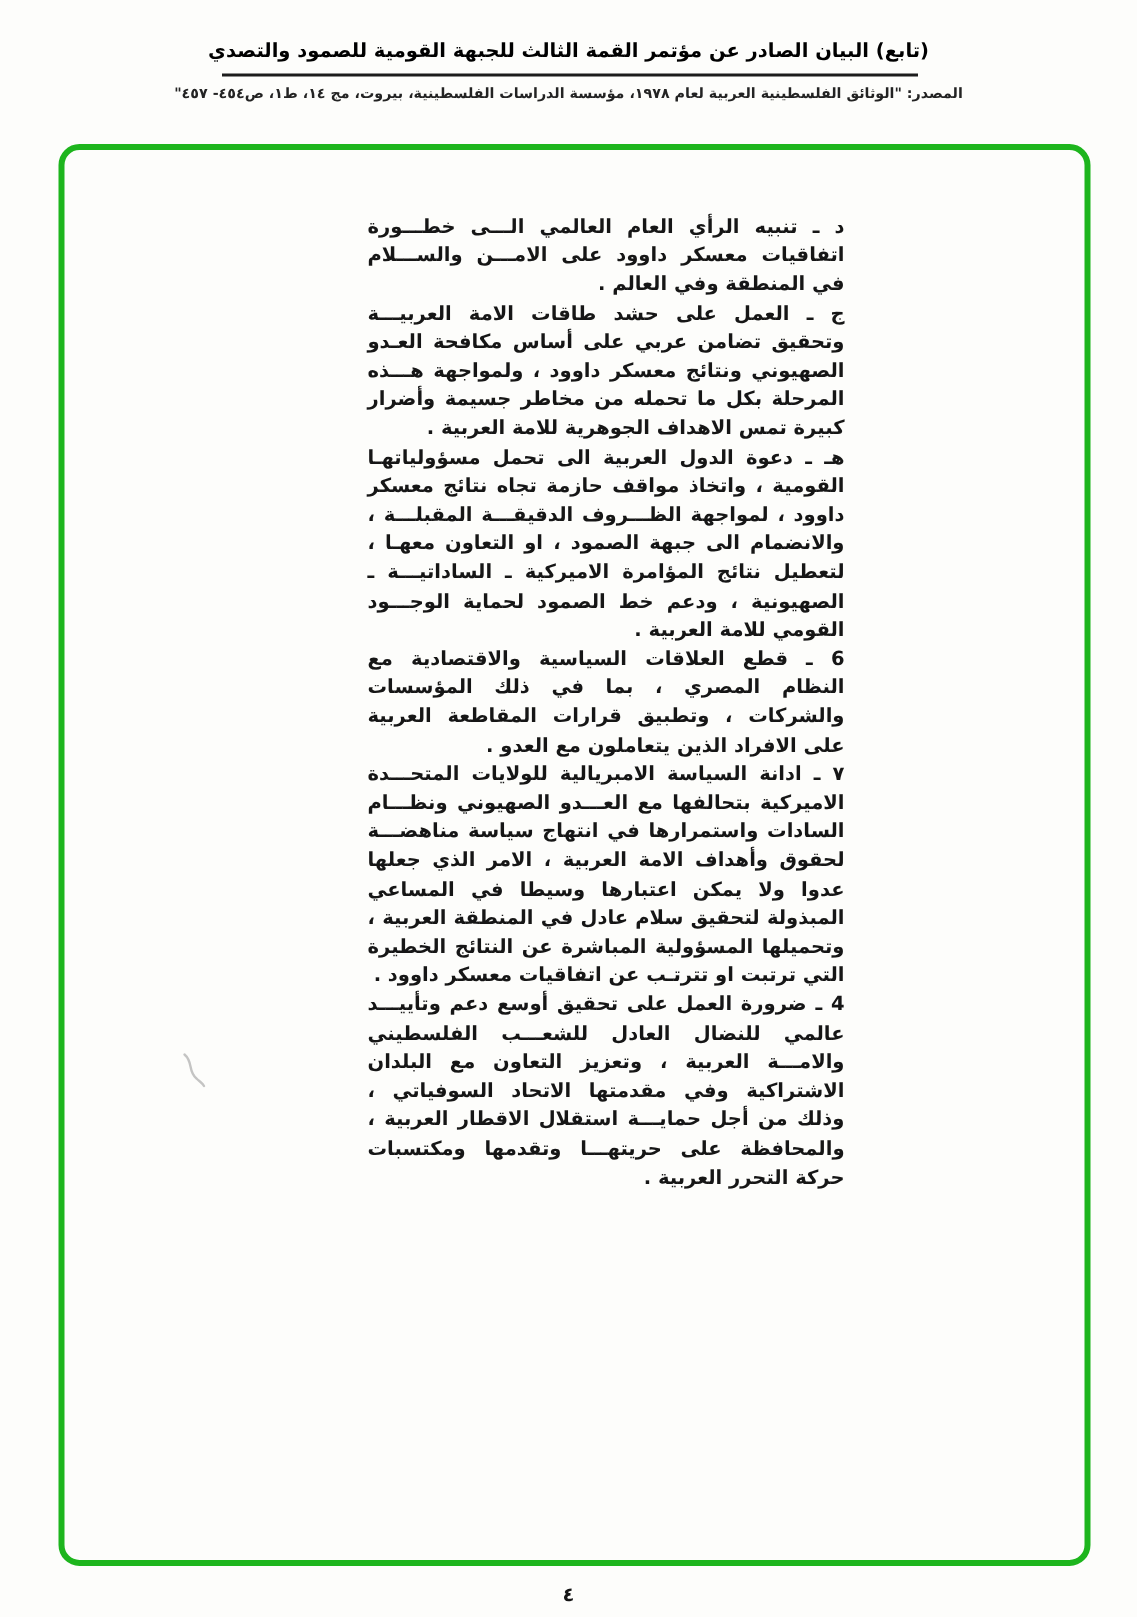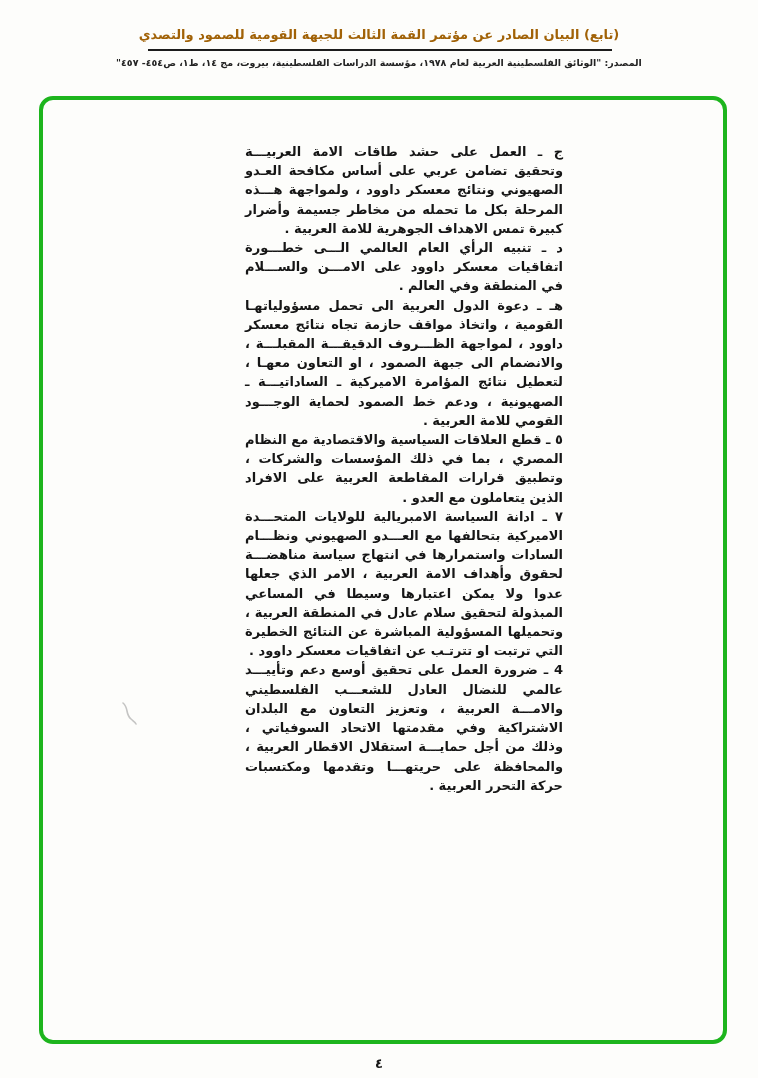--- a/index.html
+++ b/index.html
@@ -18,21 +18,21 @@
 
   .doc-title {
     position: absolute;
     top: 27px;
     left: 0;
     width: 100%;
     text-align: center;
     direction: rtl;
     font-size: 13px;
     font-weight: bold;
-    color: #a16207;
+    color: #000000;
   }
 
   .header-rule {
     position: absolute;
     top: 49px;
     left: 148px;
     width: 464px;
     height: 0;
     border-top: 2px solid #1c1c1c;
   }
@@ -102,24 +102,24 @@
 
   <div class="doc-title">(تابع)  البيان الصادر عن مؤتمر القمة الثالث للجبهة القومية للصمود والتصدي</div>
 
   <div class="header-rule"></div>
 
   <div class="source-line">المصدر: "الوثائق الفلسطينية العربية لعام ١٩٧٨، مؤسسة الدراسات الفلسطينية، بيروت، مج ١٤، ط١، ص٤٥٤- ٤٥٧"</div>
 
   <div class="green-frame" style="border-color: rgb(29, 181, 29);"></div>
 
   <div class="doc-body">
+    <p>د ـ تنبيه الرأي العام العالمي الـــى خطـــورة اتفاقيات معسكر داوود على الامـــن والســـلام في المنطقة وفي العالم .</p>
     <p>ج ـ العمل على حشد طاقات الامة العربيـــة وتحقيق تضامن عربي على أساس مكافحة العـدو الصهيوني ونتائج معسكر داوود ، ولمواجهة هـــذه المرحلة بكل ما تحمله من مخاطر جسيمة وأضرار كبيرة تمس الاهداف الجوهرية للامة العربية .</p>
-    <p>د ـ تنبيه الرأي العام العالمي الـــى خطـــورة اتفاقيات معسكر داوود على الامـــن والســـلام في المنطقة وفي العالم .</p>
     <p>هـ ـ دعوة الدول العربية الى تحمل مسؤولياتهـا القومية ، واتخاذ مواقف حازمة تجاه نتائج معسكر داوود ، لمواجهة الظـــروف الدقيقـــة المقبلـــة ، والانضمام الى جبهة الصمود ، او التعاون معهـا ، لتعطيل نتائج المؤامرة الاميركية ـ الساداتيـــة ـ الصهيونية ، ودعم خط الصمود لحماية الوجـــود القومي للامة العربية .</p>
-    <p>٥ ـ قطع العلاقات السياسية والاقتصادية مع النظام المصري ، بما في ذلك المؤسسات والشركات ، وتطبيق قرارات المقاطعة العربية على الافراد الذين يتعاملون مع العدو .</p>
+    <p>6 ـ قطع العلاقات السياسية والاقتصادية مع النظام المصري ، بما في ذلك المؤسسات والشركات ، وتطبيق قرارات المقاطعة العربية على الافراد الذين يتعاملون مع العدو .</p>
     <p>٧ ـ ادانة السياسة الامبريالية للولايات المتحـــدة الاميركية بتحالفها مع العـــدو الصهيوني ونظـــام السادات واستمرارها في انتهاج سياسة مناهضـــة لحقوق وأهداف الامة العربية ، الامر الذي جعلها عدوا ولا يمكن اعتبارها وسيطا في المساعي المبذولة لتحقيق سلام عادل في المنطقة العربية ، وتحميلها المسؤولية المباشرة عن النتائج الخطيرة التي ترتبت او تترتـب عن اتفاقيات معسكر داوود .</p>
     <p>4 ـ ضرورة العمل على تحقيق أوسع دعم وتأييـــد عالمي للنضال العادل للشعـــب الفلسطيني والامـــة العربية ، وتعزيز التعاون مع البلدان الاشتراكية وفي مقدمتها الاتحاد السوفياتي ، وذلك من أجل حمايـــة استقلال الاقطار العربية ، والمحافظة على حريتهـــا وتقدمها ومكتسبات حركة التحرر العربية .</p>
   </div>
 
   <svg class="margin-mark" viewBox="0 0 22 26">
     <path d="M5 3 C 11 8, 7 14, 13 19 C 15 21, 17 22, 18 24" fill="none" stroke="#8d8d8d" stroke-width="1.6" stroke-linecap="round"></path>
   </svg>
 
   <div class="page-number">٤</div>
 

